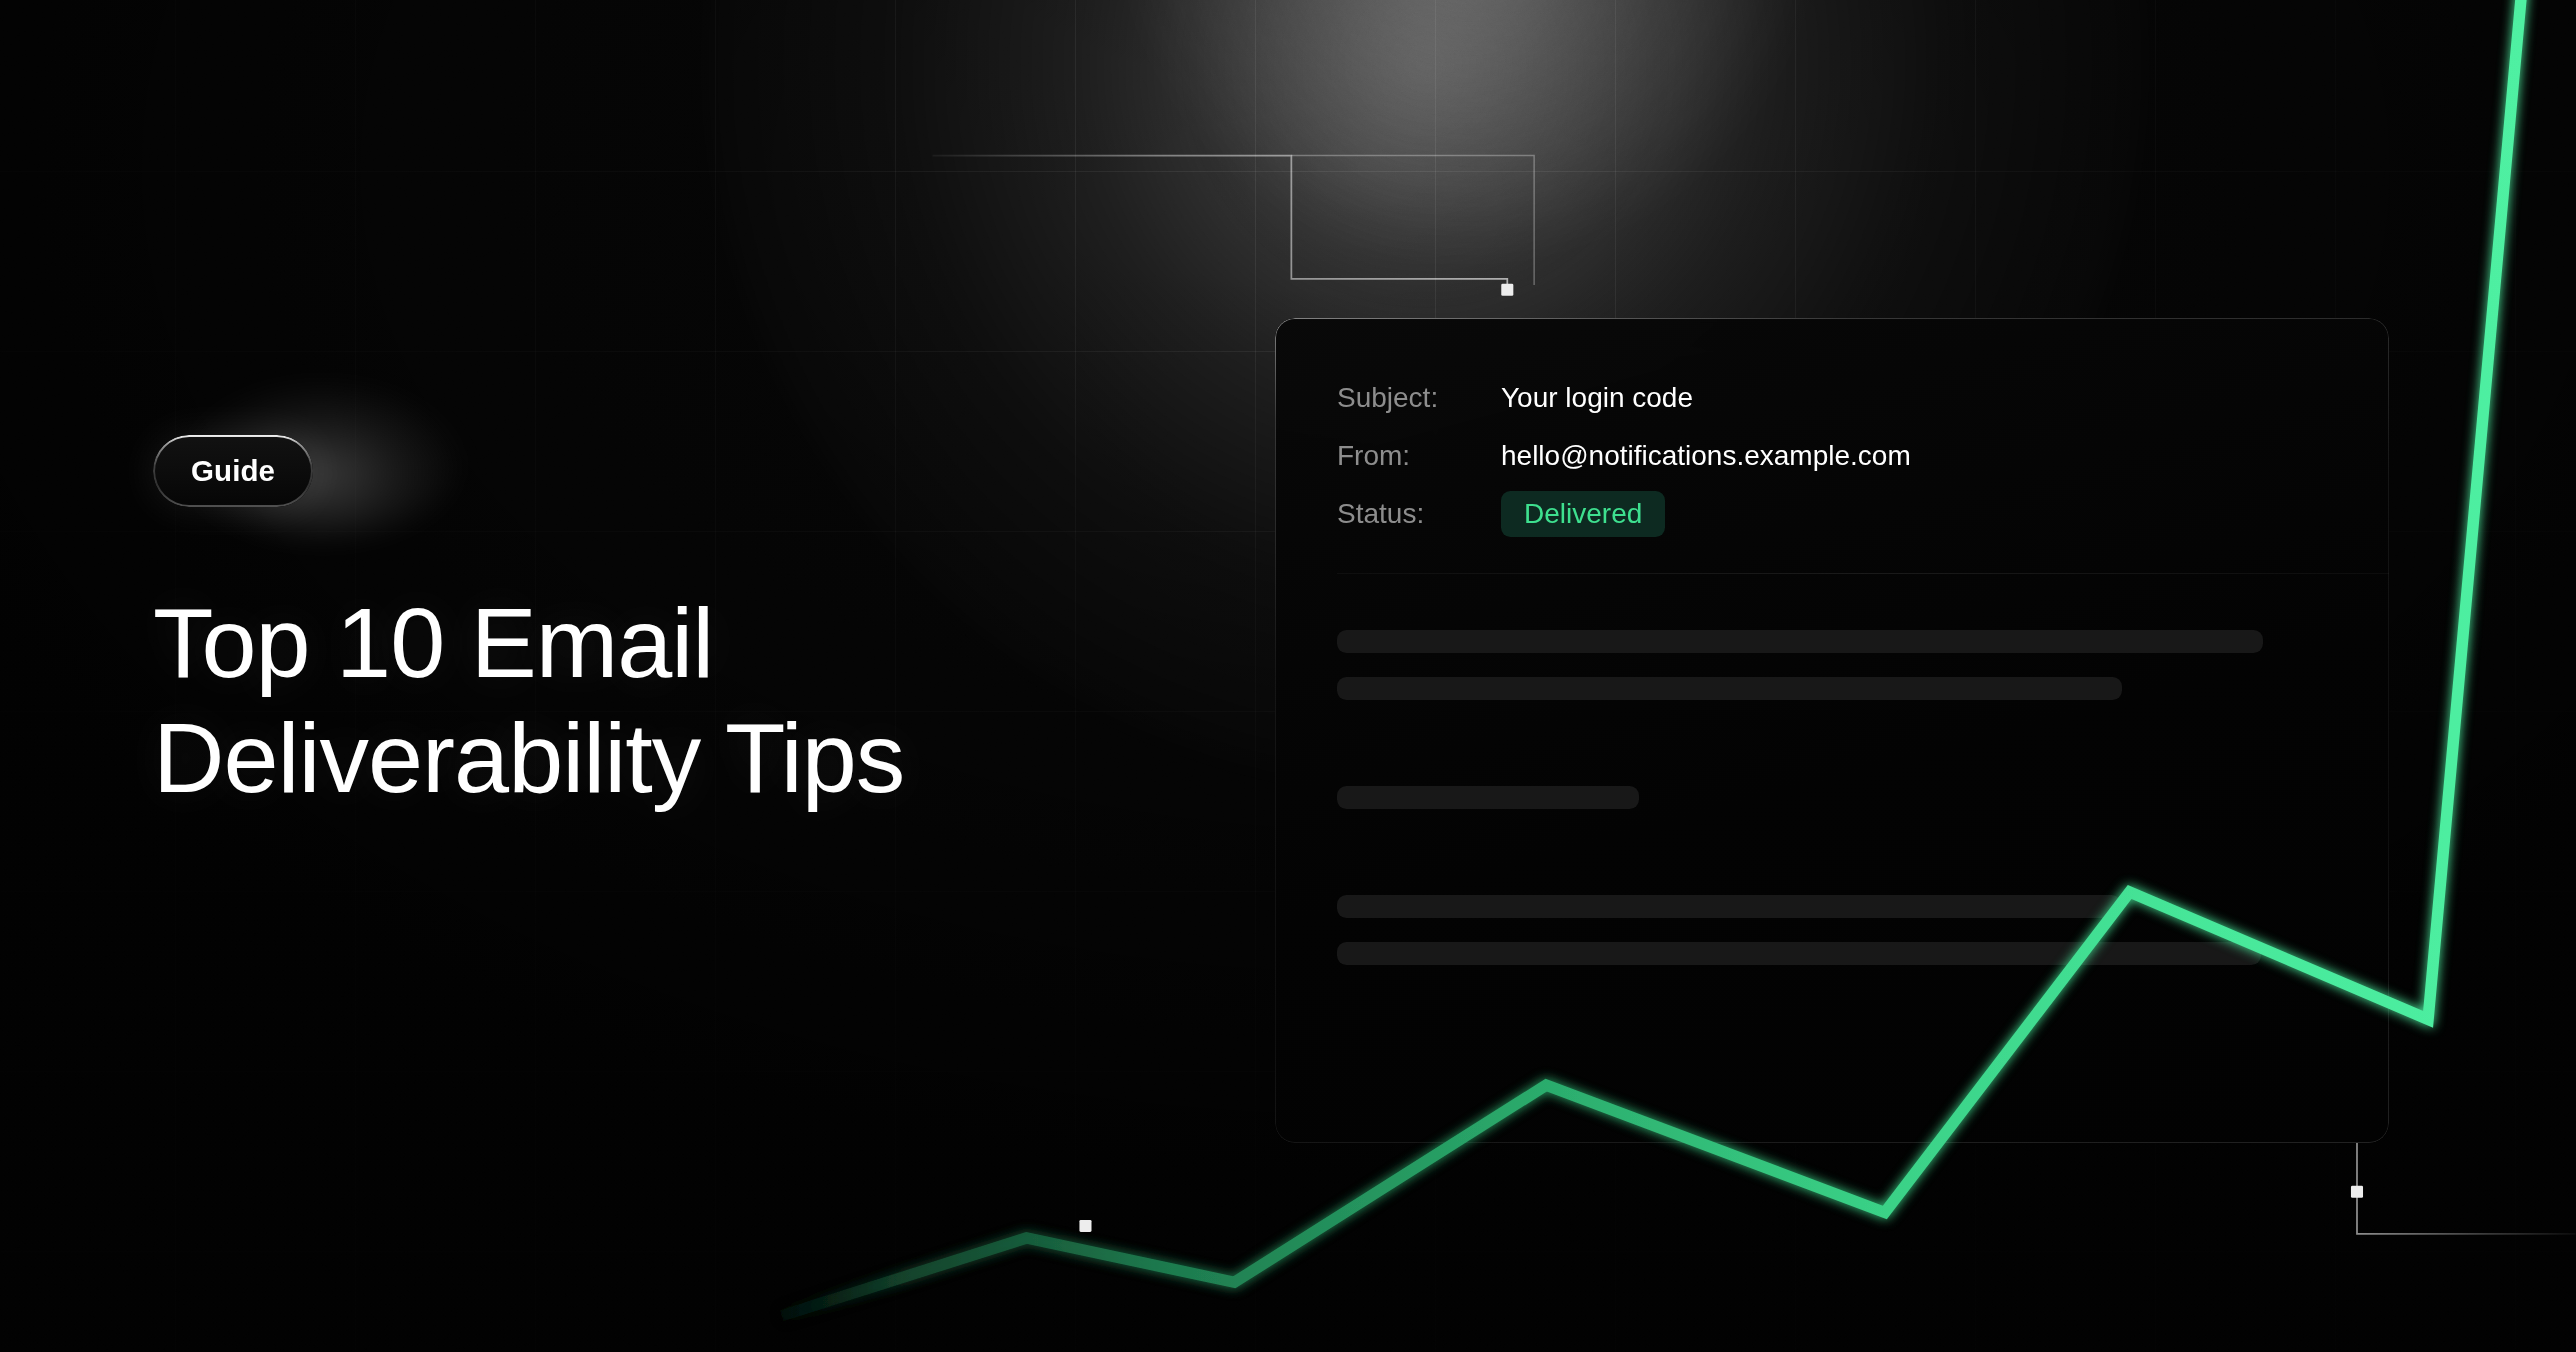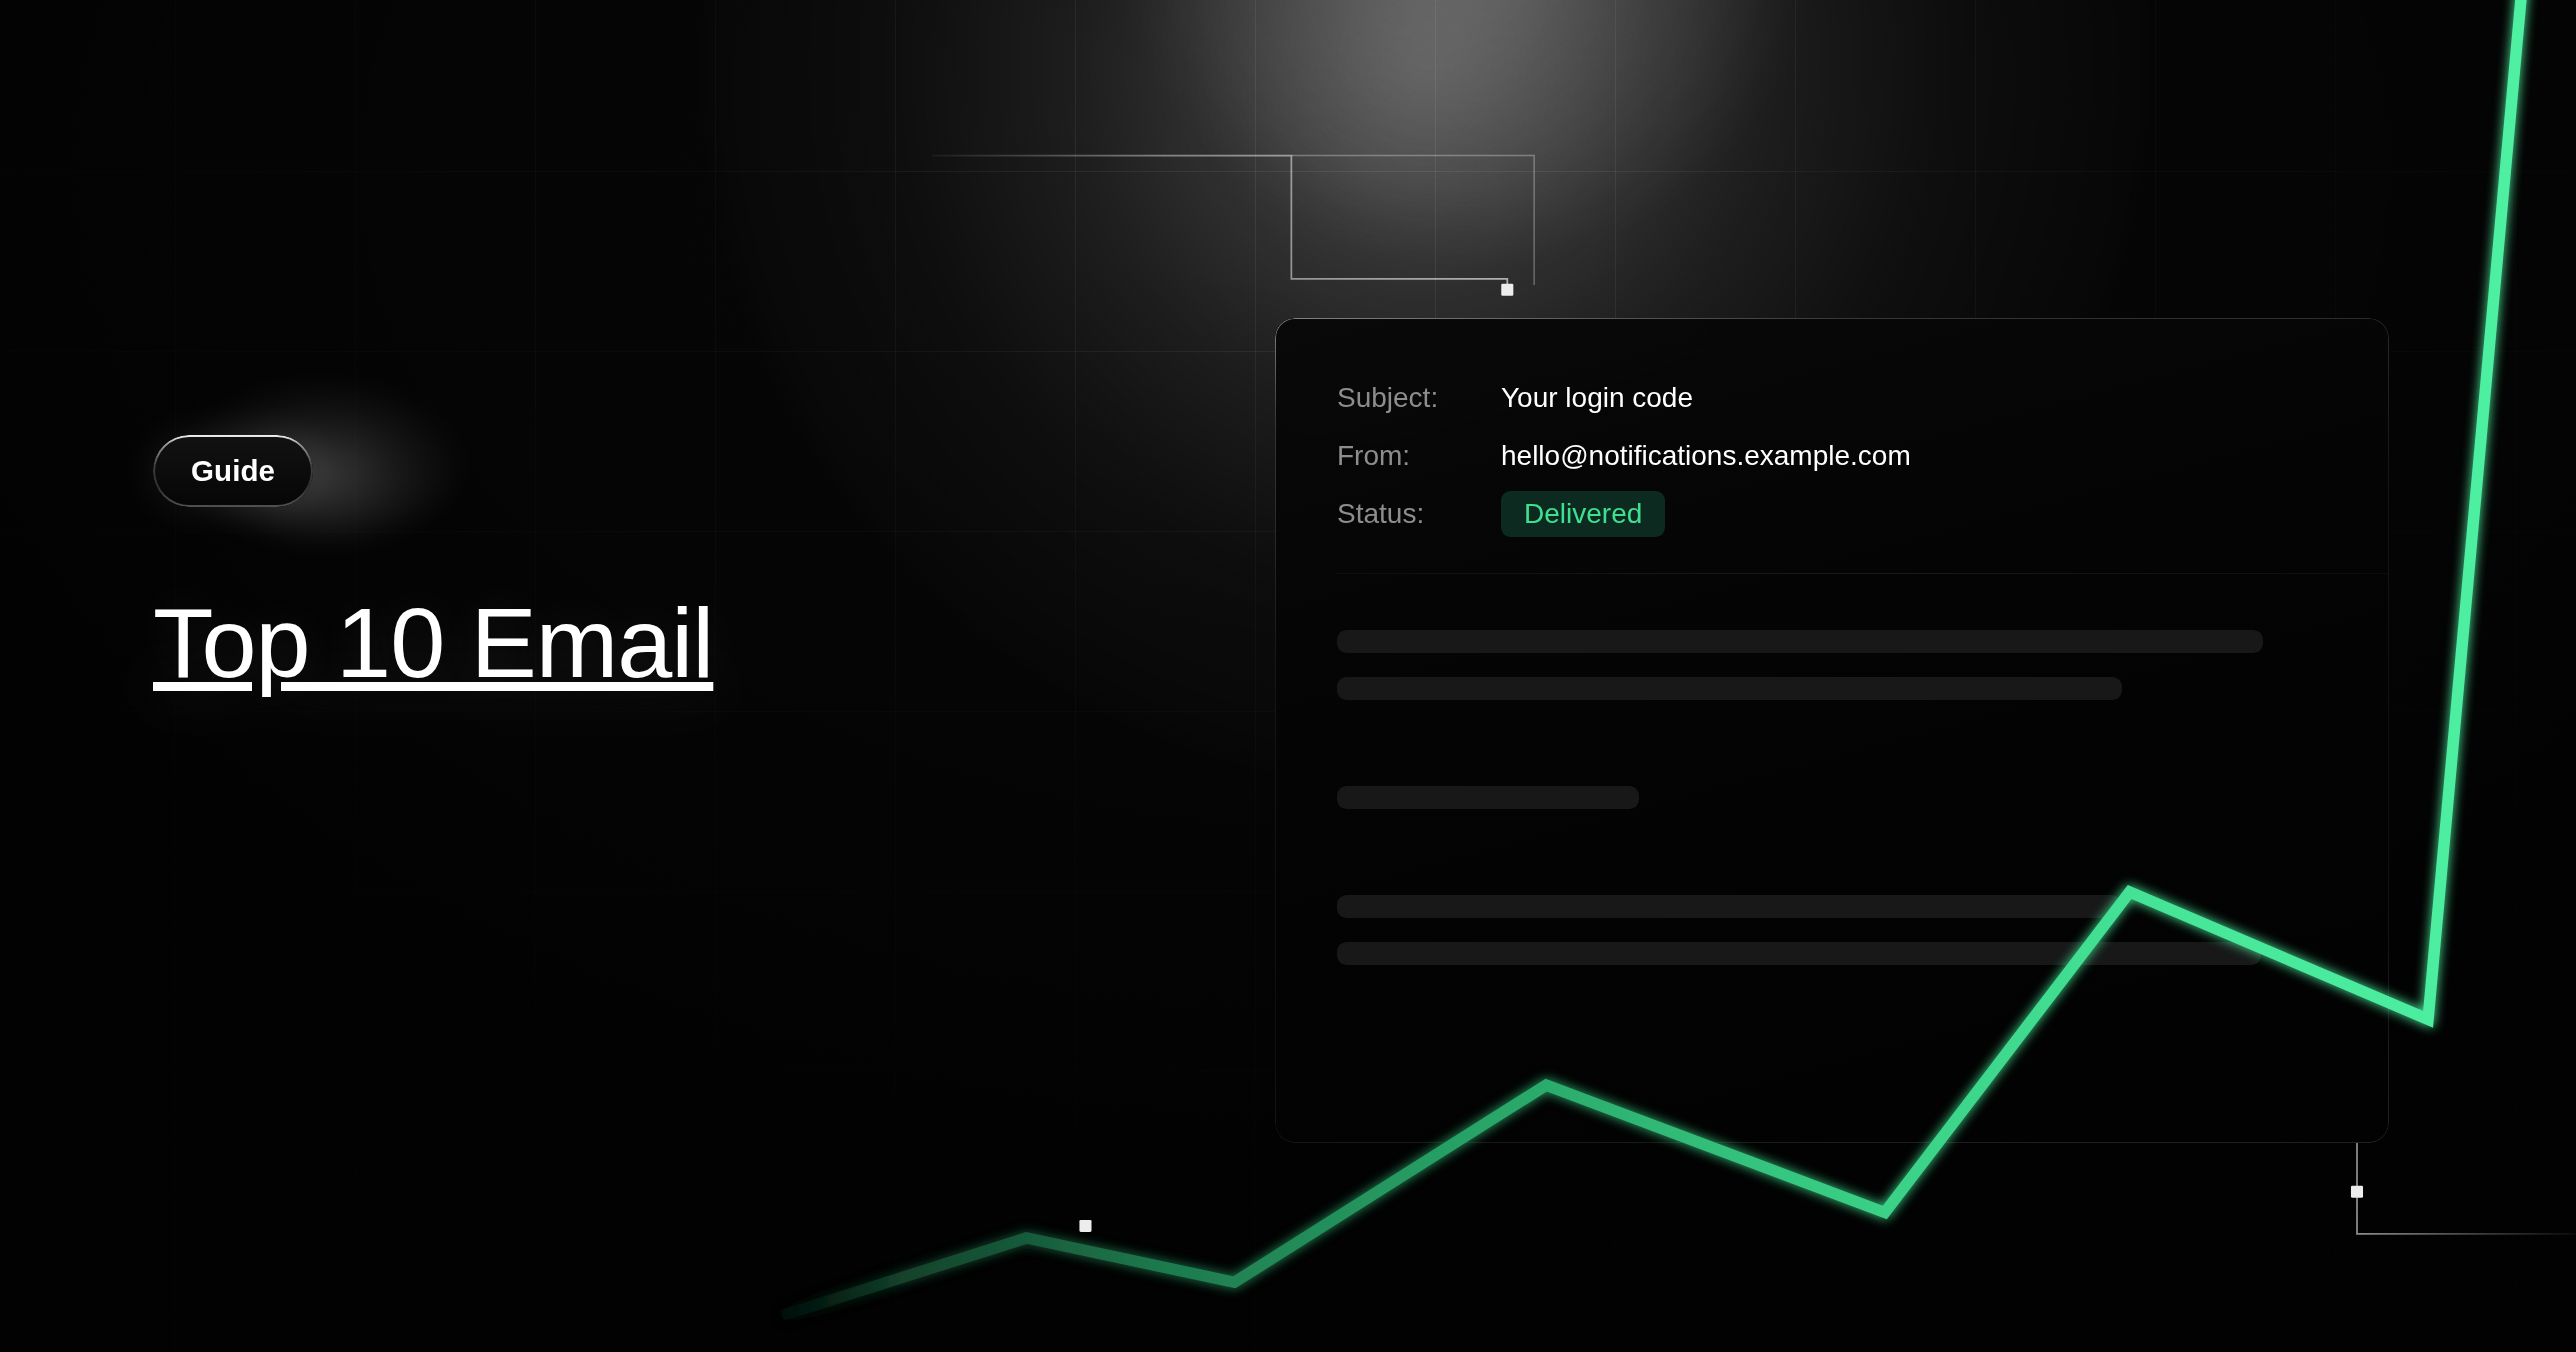--- a/index.html
+++ b/index.html
@@ -166,21 +166,20 @@
 
   .headline {
     margin: 79px 0 0 0;
     font-size: 99px;
     line-height: 1.16;
     font-weight: 400;
     color: #ffffff;
     letter-spacing: -1px;
     max-width: 1006px;
     text-shadow: 0 0 47px rgba(255,255,255,0.10);
-    text-decoration: underline;
   }
   .headline .ln { display: block; }
 
   
   .email-card {
     position: absolute;
     left: 1275px;
     top: 318px;
     width: 1114px;
     height: 825px;
@@ -318,20 +317,21 @@
 
   <div class="badge-glow"></div>
 
   <div class="content">
     <div class="badge">
       <span>Guide</span>
     </div>
 
     <h1 class="headline">
       <span class="ln">Top 10 Email</span>
+      <span class="ln">Deliverability Tips</span>
     </h1>
   </div>
 
   <div class="email-card">
 
     <div class="card-header">
 
       <div class="field-row">
         <span class="field-label">Subject:</span>
         <span class="field-value">Your login code</span>

